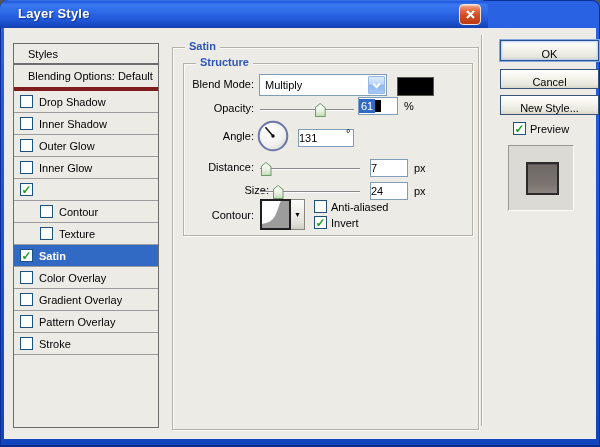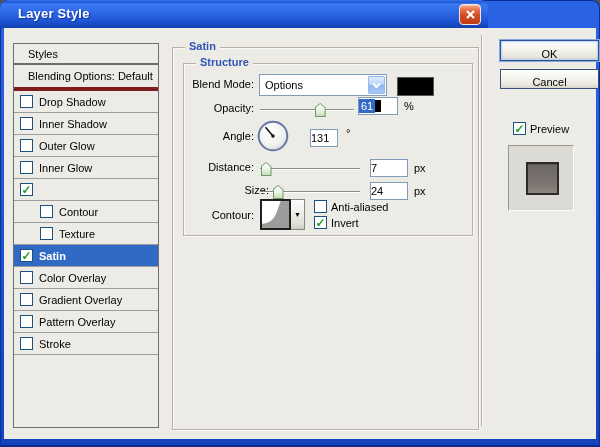--- a/index.html
+++ b/index.html
@@ -213,21 +213,21 @@
       </div>
 
     <div class="fieldset satin-box">
       <span class="legend">Satin</span>
 
       <div class="fieldset structure-box">
         <span class="legend">Structure</span>
 
         <span class="ctl-label" style="left:0;top:14px">Blend Mode:</span>
         <div class="combo">
-          <span class="combo-text">Options</span>
+          <span class="combo-text">Multiply</span>
           <span class="combo-arrow">
             <svg width="9" height="7" viewBox="0 0 9 7">
                 <polyline points="1,1.5 4.5,5 8,1.5" fill="none" stroke="#fff" stroke-width="2"></polyline>
               </svg>
           </span>
         </div>
         <div class="swatch" style="background: rgb(0, 0, 0);"></div>
 
         <span class="ctl-label" style="left:0;top:38px">Opacity:</span>
         <div class="slider" style="left:76px;top:38px;width:94px">
@@ -250,21 +250,21 @@
                 <stop offset="0%" stop-color="#ffffff"></stop>
                   <stop offset="70%" stop-color="#f0f0ee"></stop>
                   <stop offset="100%" stop-color="#d8d8d4"></stop>
               </radialGradient>
             </defs>
             <circle cx="16" cy="16" r="14.3" fill="url(#dg)" stroke="#6a76a8" stroke-width="2"></circle>
             <line id="angle-needle" x1="16" y1="16" x2="8.46" y2="7.32" stroke="#151515" stroke-width="1.6"></line>
             <circle cx="16" cy="16" r="1.7" fill="#111"></circle>
           </svg>
         </div>
-        <div class="valbox" style="left:126px;top:65px;width:28px">
+        <div class="valbox" style="left:114px;top:65px;width:56px">
           <span>131</span>
         </div>
         <span class="unit" style="left:162px;top:63px;position:absolute">°</span>
 
         <span class="ctl-label" style="left:0;top:97px">Distance:</span>
         <div class="slider" style="left:76px;top:97px;width:100px">
           <div class="track"></div>
           <div class="thumb" style="left: calc(6% - 5.5px);">
               <i></i>
             </div>
@@ -308,20 +308,23 @@
     </div>
 
     <div class="divider"></div>
 
     <div class="xp-btn default" style="top:12px">
       <span>OK</span>
     </div>
     <div class="xp-btn" style="top:41px;height:20px">
       <span>Cancel</span>
     </div>
+    <div class="xp-btn" style="top:67px;height:20px">
+      <span>New Style...</span>
+    </div>
 
     <div class="check-field preview-wrap">
       <span class="cb">✓</span>
       <span>Preview</span>
     </div>
 
     <div class="preview-thumb">
       <div class="preview-inner"></div>
     </div>
 

